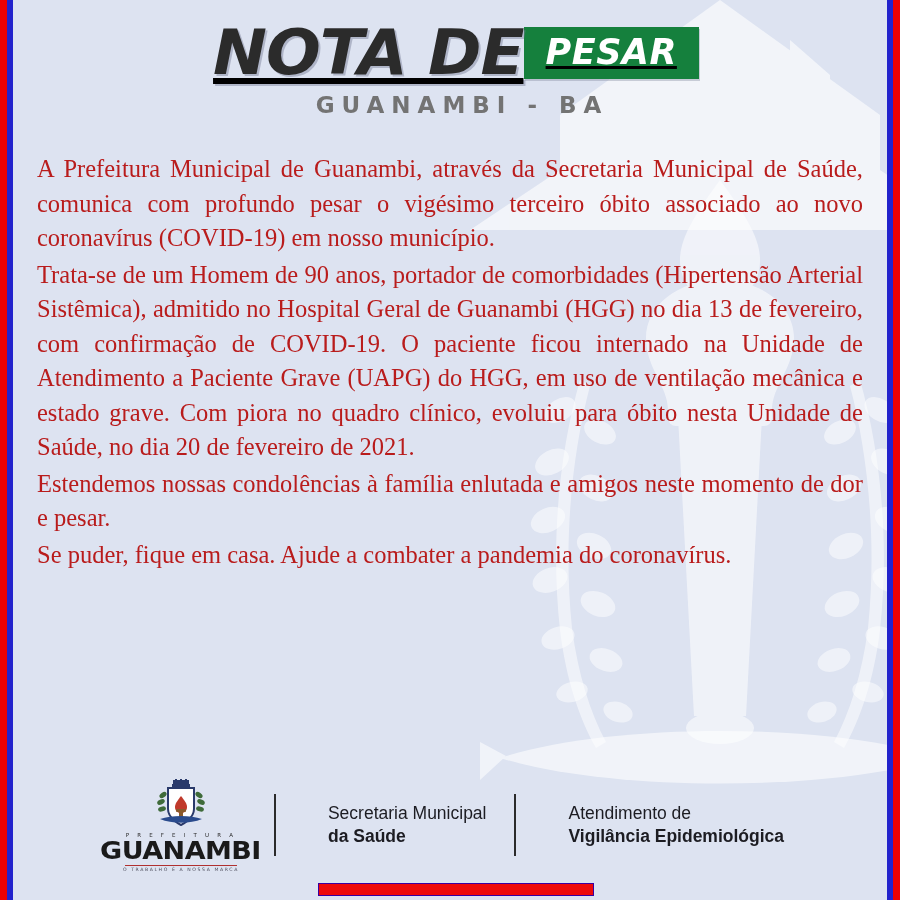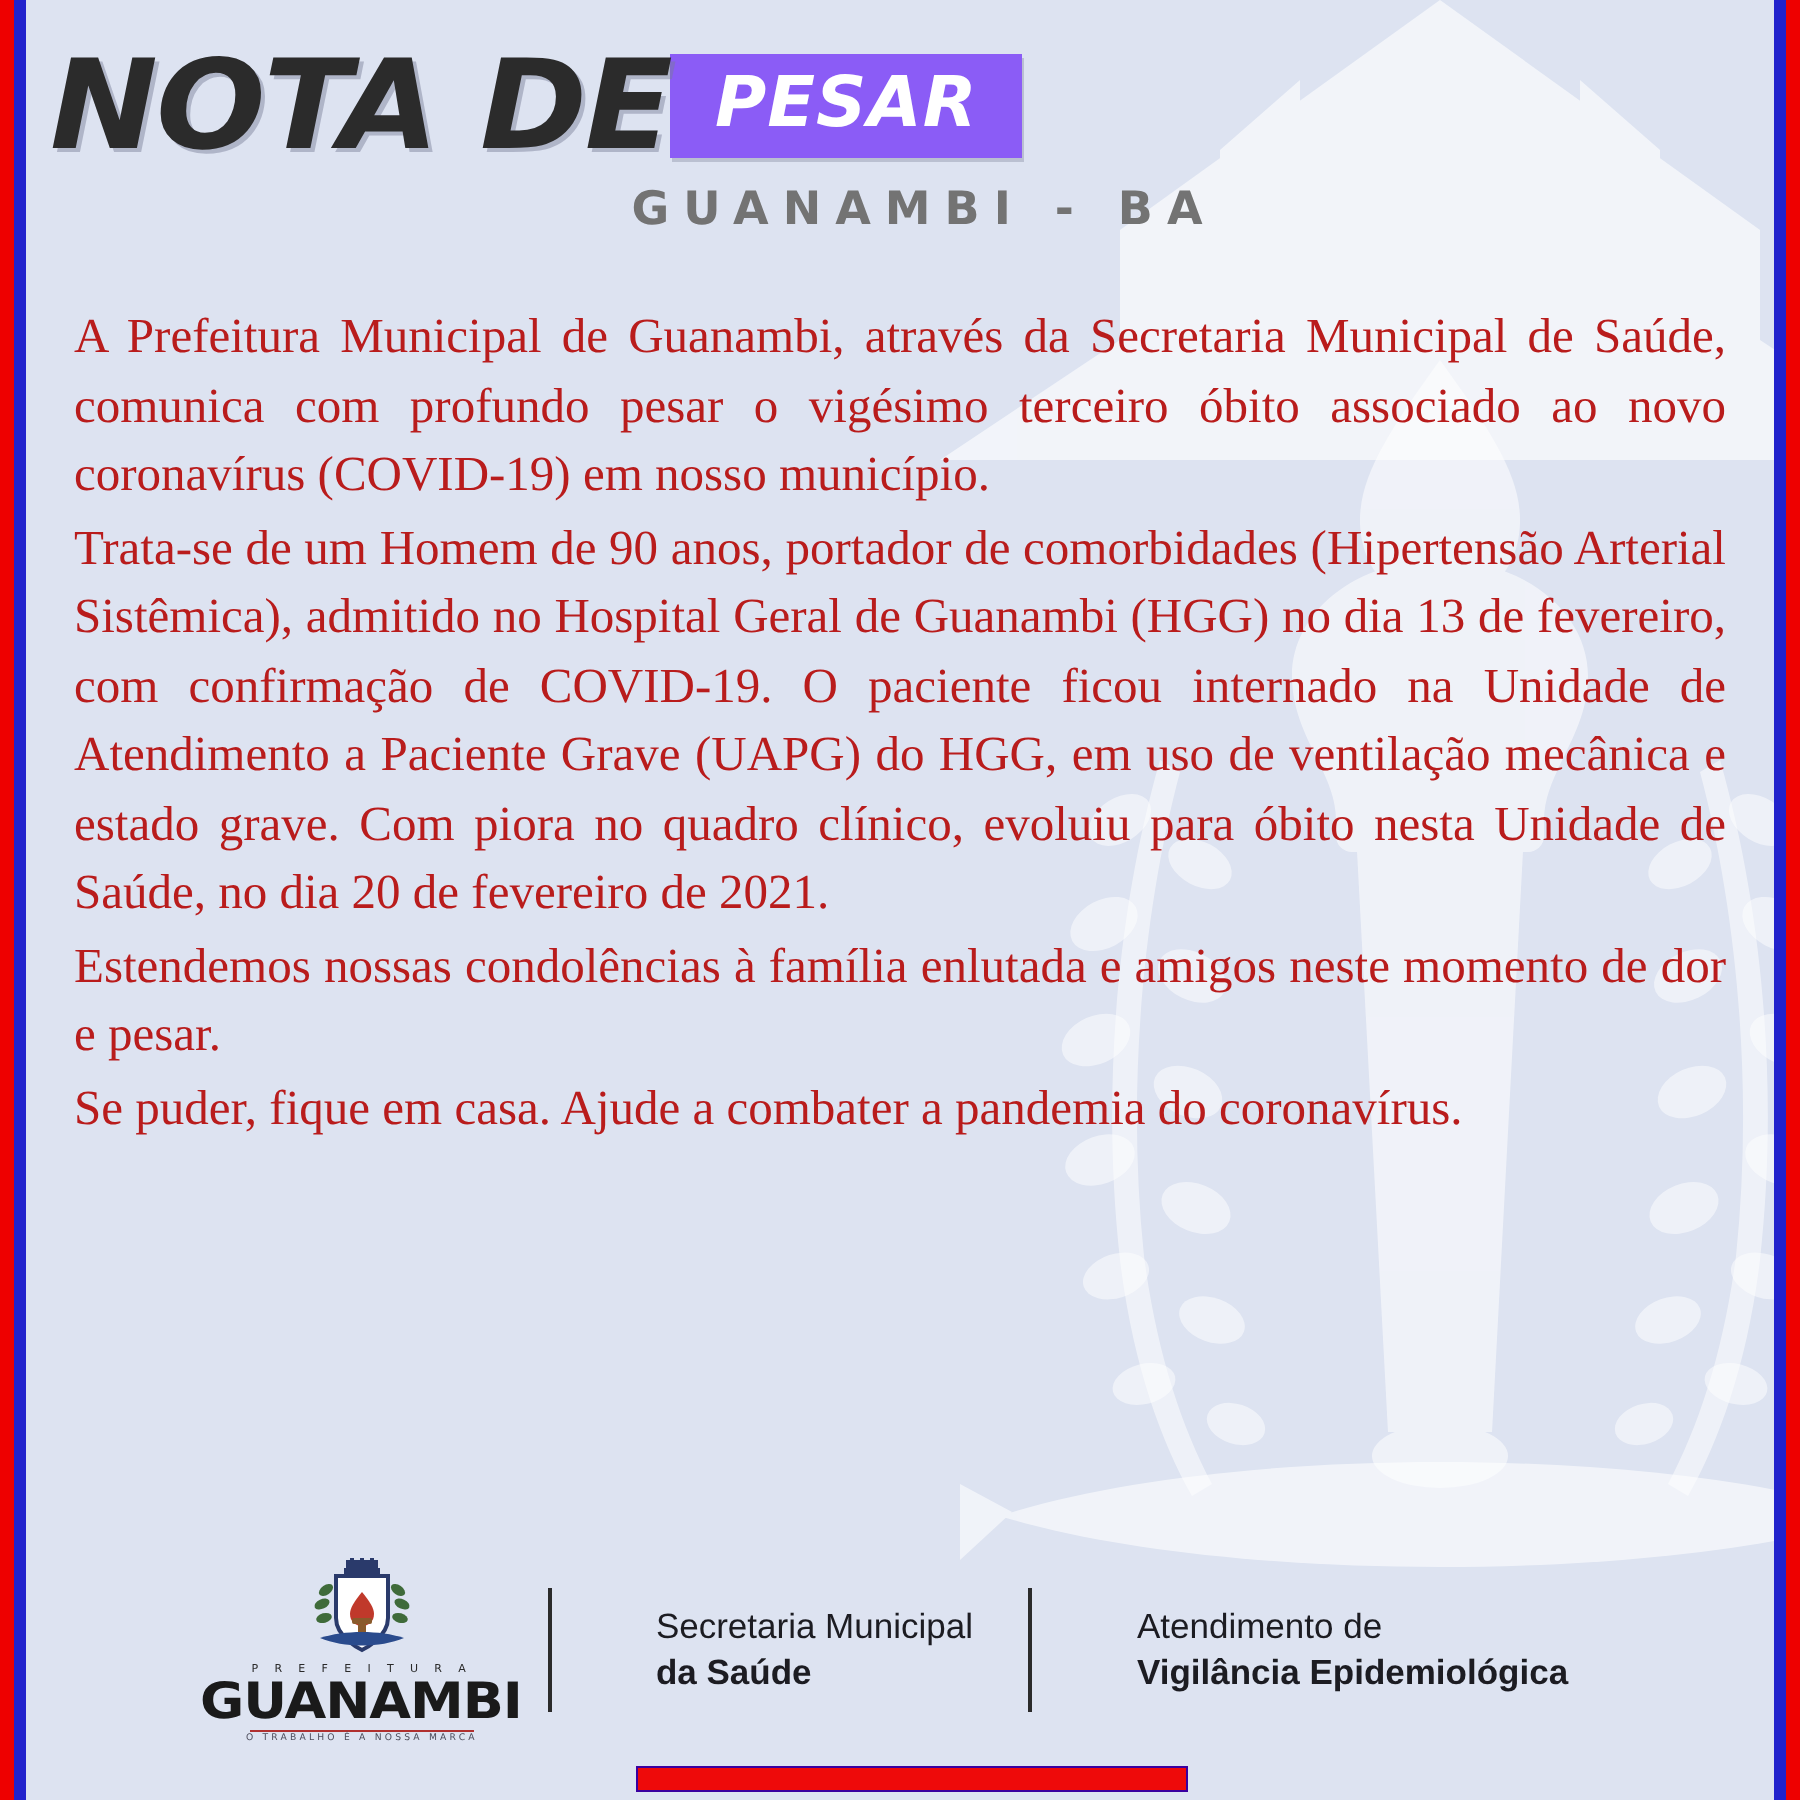--- a/index.html
+++ b/index.html
@@ -58,36 +58,38 @@
   .header {
     position: absolute;
     top: 22px;
     left: 0; right: 0;
     z-index: 10;
     text-align: center;
   }
   .title-row {
     display: flex;
     align-items: center;
+    justify-content: center;
     gap: 0px;
     margin-left: 18px;
+    text-decoration: underline;
   }
   .title-main {
     font-family: "DejaVu Sans", sans-serif;
     font-size: 62px;
     font-weight: 900;
     font-style: italic;
     letter-spacing: -1px;
     color: #2b2b2b;
     text-shadow: 2px 2px 0 rgba(120,125,150,0.45);
     line-height: 1;
     transform: scaleX(1.04);
   }
   .title-badge {
-    background: #8b5cf6;
+    background: #15803d;
     color: #ffffff;
     font-family: "DejaVu Sans", sans-serif;
     font-size: 35px;
     font-weight: 900;
     font-style: italic;
     letter-spacing: 0.5px;
     padding: 8px 22px 9px 22px;
     margin-left: 6px;
     line-height: 1;
     box-shadow: 1px 2px 0 rgba(120,125,150,0.35);

